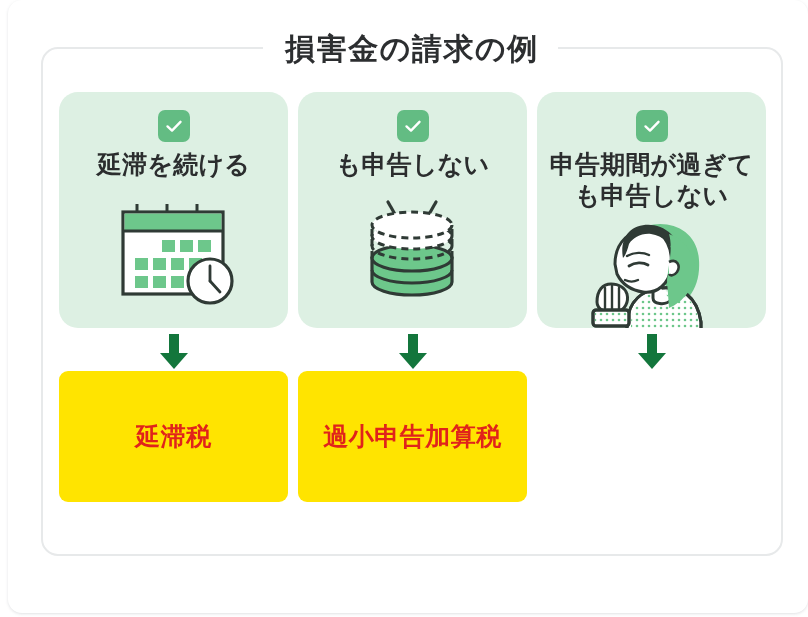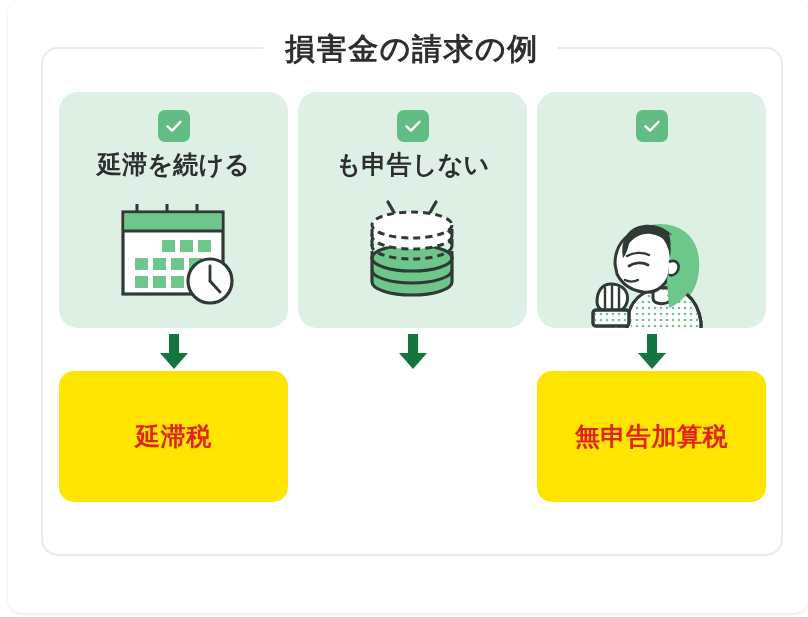--- a/index.html
+++ b/index.html
@@ -147,21 +147,21 @@
   }
 
   
   .result-box {
     position: absolute;
     left: 0;
     top: 279px;
     width: 229px;
     height: 131px;
     background: #FFE400;
-    border-radius: 15px;
+    border-radius: 9px;
     box-sizing: border-box;
   }
   .result-label {
     position: absolute;
     left: 0;
     top: 0;
     width: 229px;
     height: 131px;
     display: flex;
     align-items: center;
@@ -279,28 +279,35 @@
             </svg>
           </div>
         </div>
 
         <div class="arrow">
           <svg width="30" height="36" viewBox="0 0 30 36">
             <path d="M10 0 H20 V19 H29 L15 35 L1 19 H10 Z" fill="#13763C"></path>
           </svg>
         </div>
 
+        <div class="result-box">
+          <div class="result-label">過小申告加算税</div>
+        </div>
       </div>
 
       <div class="col col-2">
         <div class="cause-card">
           <div class="check-box">
             <svg width="32" height="32" viewBox="0 0 32 32">
               <path d="M9.5 16.4 L14 20.6 L22.5 11.8" fill="none" stroke="#FFFFFF" stroke-width="2.4" stroke-linecap="round" stroke-linejoin="round"></path>
             </svg>
+          </div>
+          <div class="cause-label">
+            <span>申告期間が過ぎて</span><br>
+            <span>も申告しない</span>
           </div>
           <div class="cause-art art-person">
             <svg width="229" height="120" viewBox="0 0 229 120">
               <defs>
                 <pattern id="dots" width="6" height="6" patternUnits="userSpaceOnUse">
                   <circle cx="2" cy="2" r="1.3" fill="#6DC78B"></circle>
                 </pattern>
                 <clipPath id="cardclip">
                     <rect x="0" y="0" width="229" height="120"></rect>
                   </clipPath>
@@ -338,22 +345,19 @@
             </svg>
           </div>
         </div>
 
         <div class="arrow">
           <svg width="30" height="36" viewBox="0 0 30 36">
             <path d="M10 0 H20 V19 H29 L15 35 L1 19 H10 Z" fill="#13763C"></path>
           </svg>
         </div>
 
-        <div class="result-box">
-          <div class="result-label">無申告加算税</div>
-        </div>
       </div>
 
     </div>
 
 
   </div>
 </div>
 
 </body></html>

